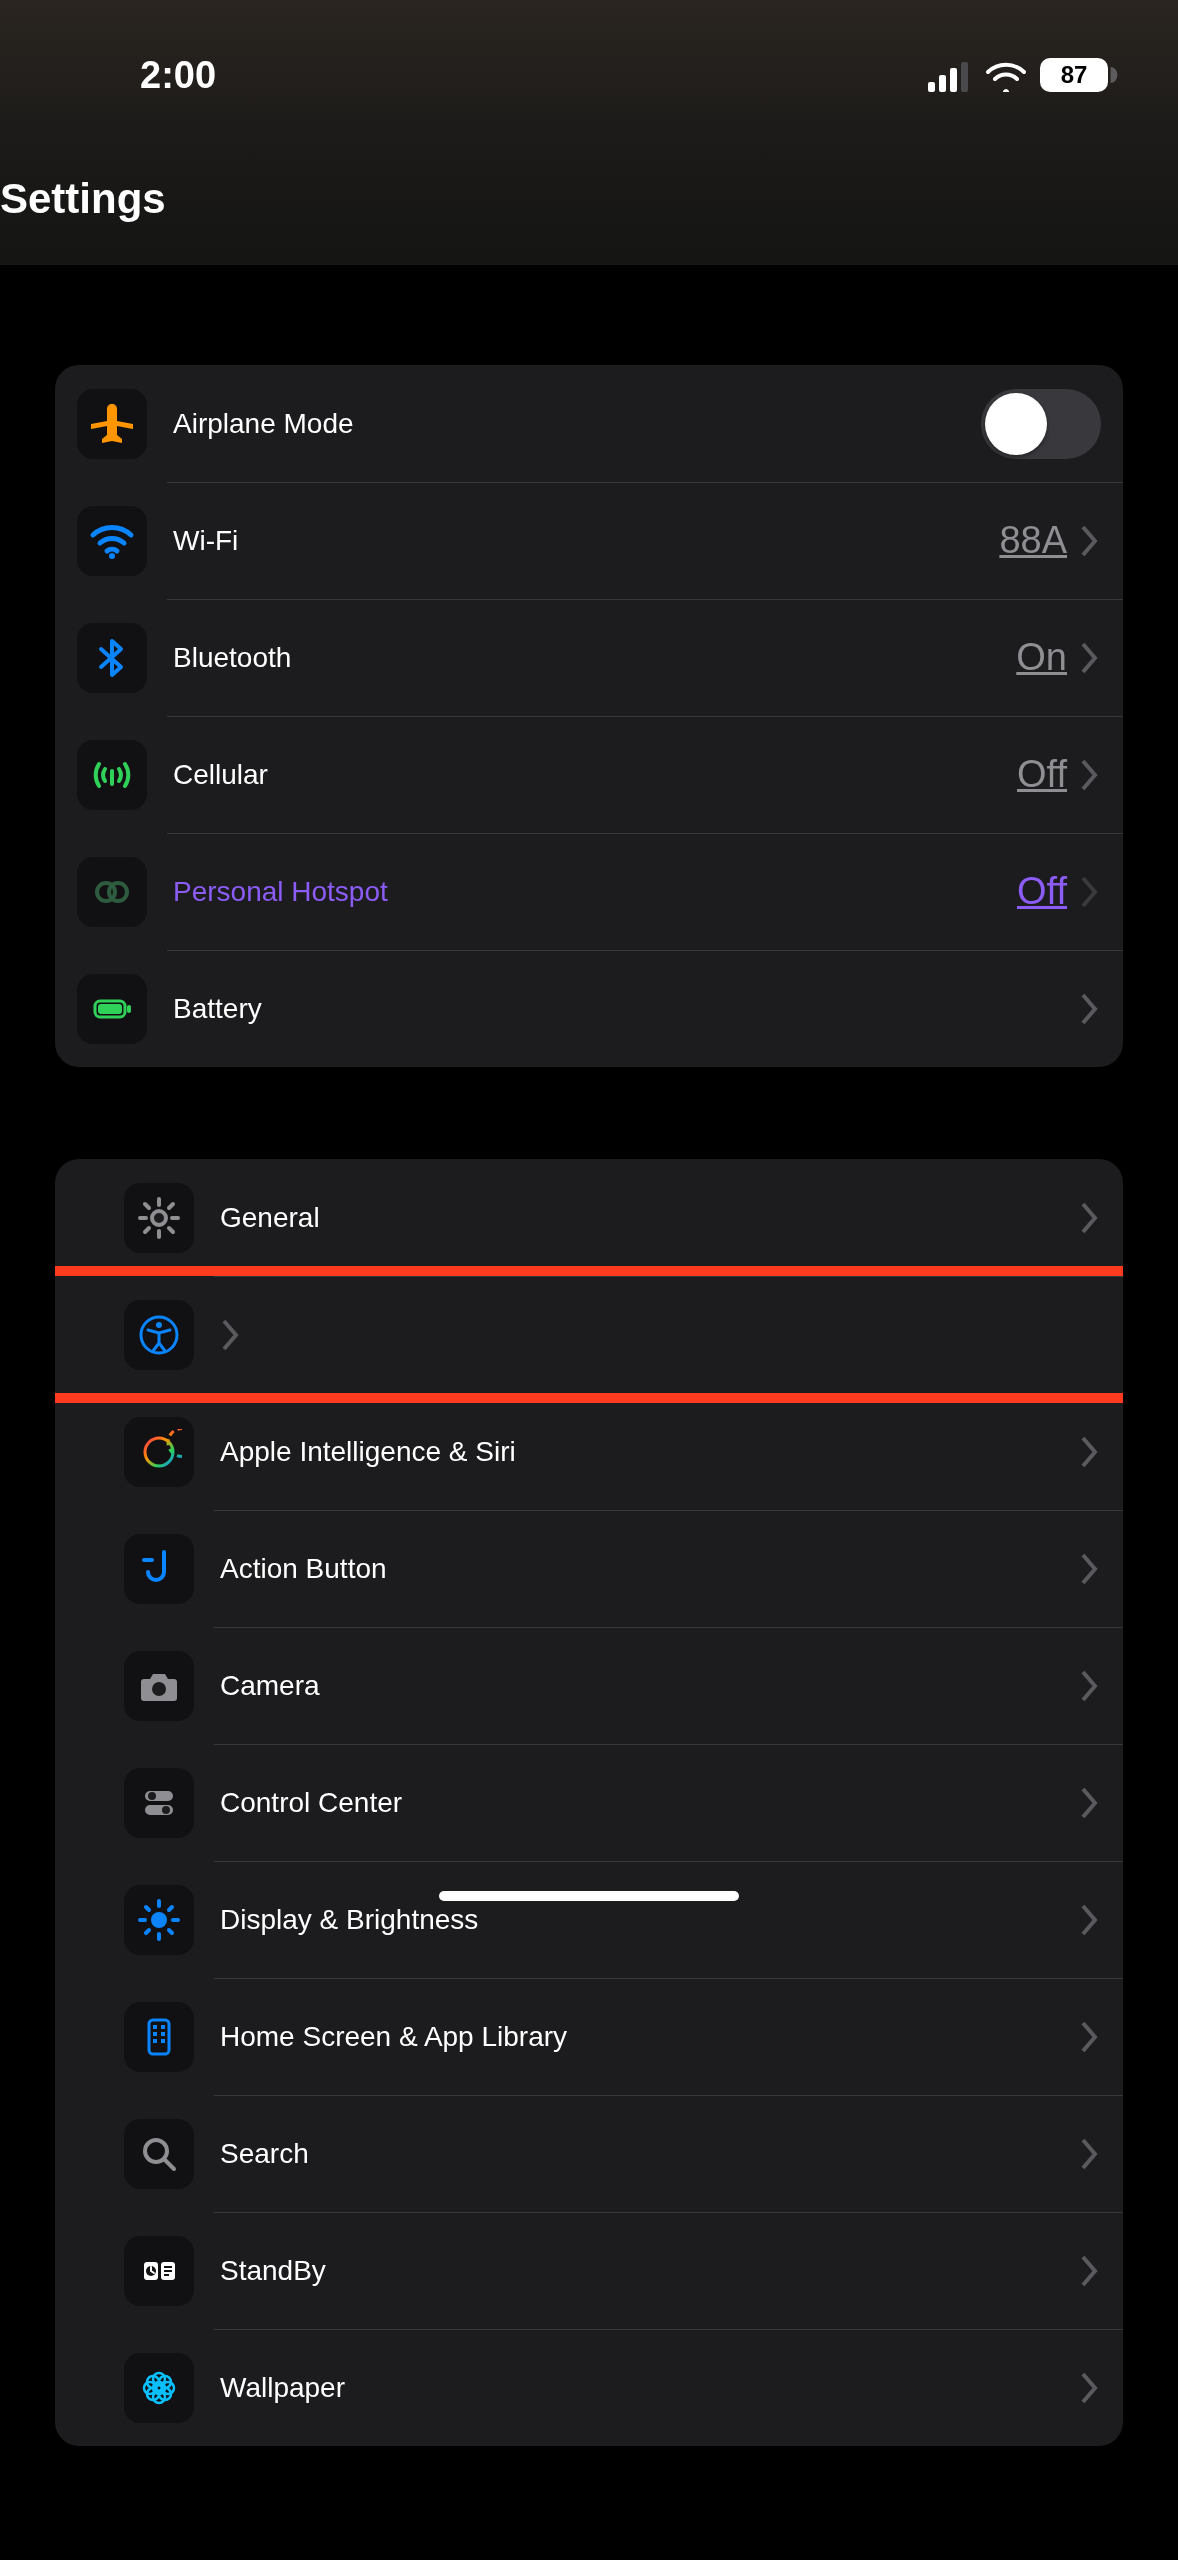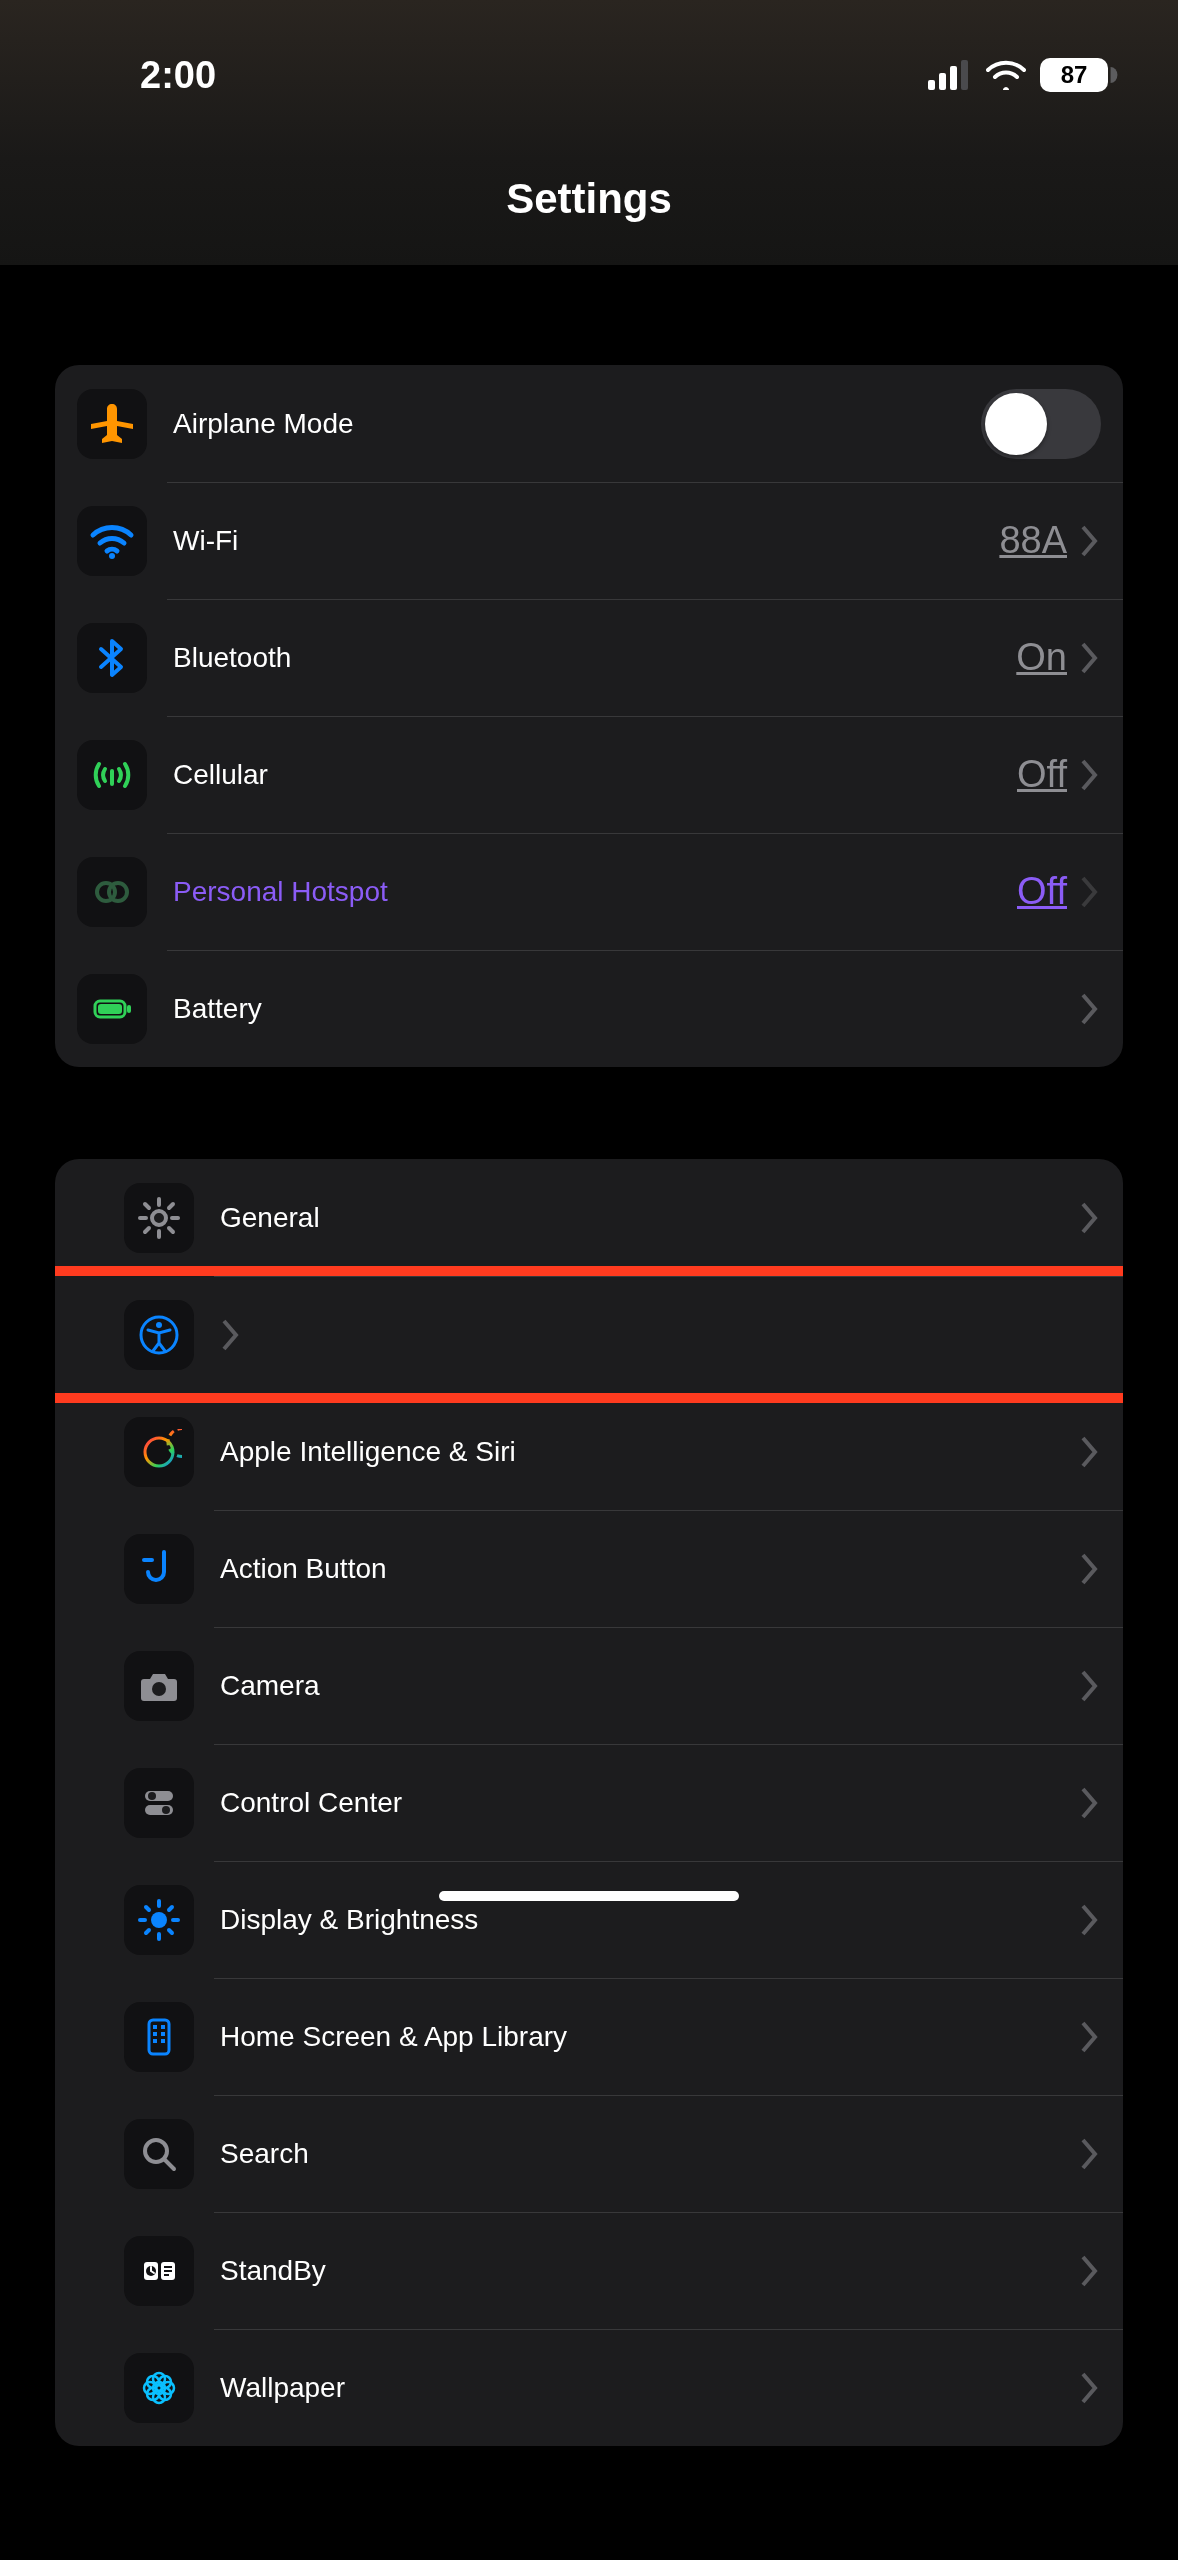--- a/index.html
+++ b/index.html
@@ -26,36 +26,35 @@
       padding: 40px 60px 0 60px;
       height: 110px;
     }
     .status-time {
       font-size: 38px;
       font-weight: 600;
       margin-left: 80px;
     }
     .status-right {
       display: flex;
-      align-items: center;
+      align-items: flex-end;
       gap: 14px;
     }
     .status-right svg { display: block; }
     .battery-wrap { display:flex; align-items:center; }
     .battery-pill {
       width: 68px; height: 34px; border-radius: 10px;
       background:#fff; color:#000; font-size:24px; font-weight:700;
       display:flex; align-items:center; justify-content:center;
       position:relative;
     }
     .nav-title {
       position: absolute;
       bottom: 42px;
       width: 100%;
-      text-align: center;
       font-size: 42px;
       font-weight: 600;
     }
 
     
     .body-area {
       background: #000;
       padding: 100px 55px 0 55px;
     }
     .group {

